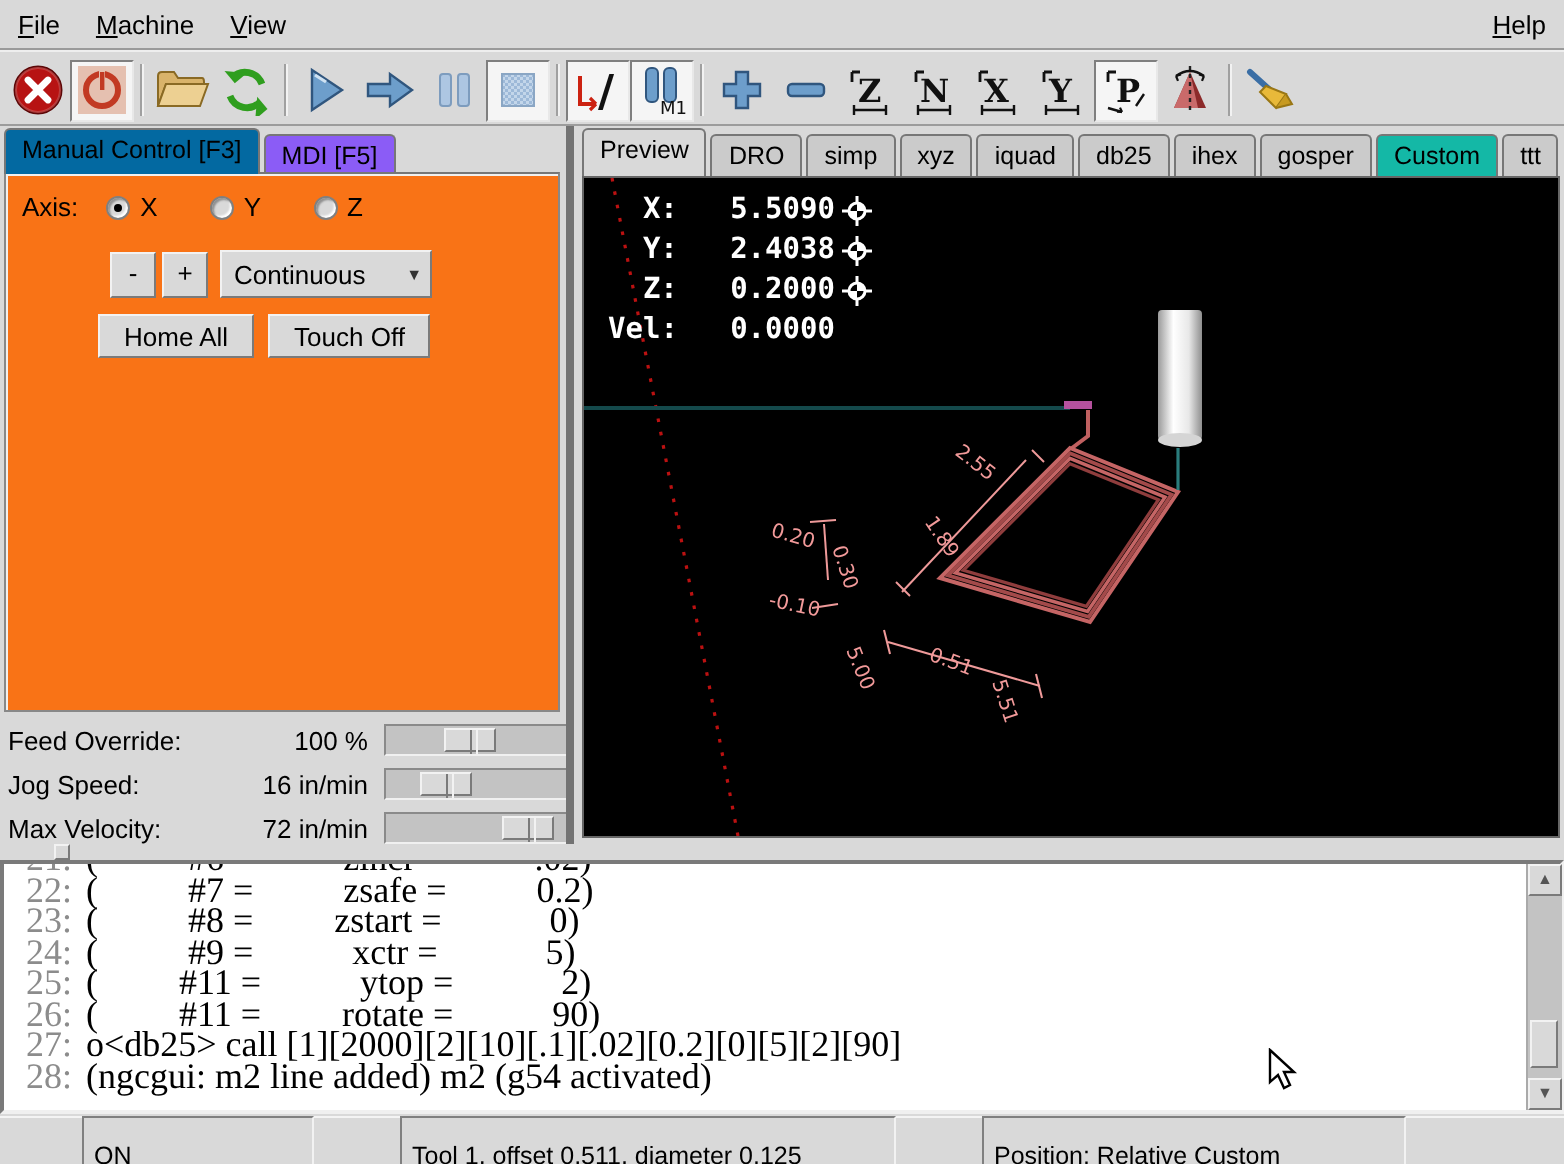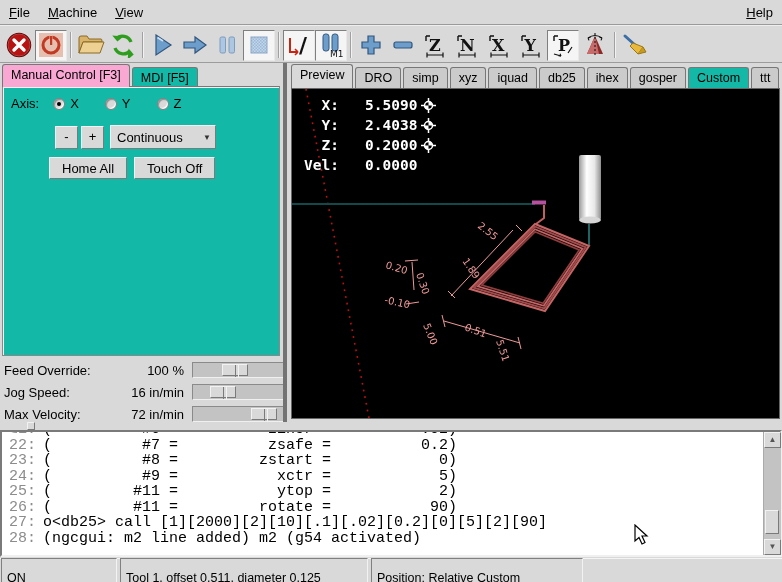--- a/index.html
+++ b/index.html
@@ -22,24 +22,24 @@
   .tsep { width:2px; height:26px; border-left:1px solid #a0a0a0; border-right:1px solid #f2f2f2; margin:0 3px; flex:0 0 auto; }
   .viewletter { font-family:"DejaVu Serif","Liberation Serif",serif; font-weight:bold; font-size:16px; color:#111; }
 
   
   .main { position:absolute; left:0; top:63px; width:782px; height:359px; }
   .left-panel { position:absolute; left:0; top:0; width:283px; height:359px; }
   .right-panel { position:absolute; left:283px; top:0; width:559px; height:359px; border-left:4px solid #737373; }
 
   
   .lp-tabs { position:absolute; left:2px; top:1px; height:23px; display:flex; align-items:flex-end; font-size:12.5px; }
-  .ltab { padding:3px 8px 4px 8px; border:1px solid #777; border-bottom:none; background:#14b8a6;
+  .ltab { padding:3px 8px 4px 8px; border:1px solid #777; border-bottom:none; background:#8b5cf6;
           border-radius:3px 3px 0 0; margin-right:2px; height:20px; }
-  .ltab.selected { background:#f9a8d4; height:23px; position:relative; z-index:2;text-align:center; }
-  .lp-frame { position:absolute; left:2px; top:23px; width:278px; height:270px; background:#14b8a6;
+  .ltab.selected { background:#0369a1; height:23px; position:relative; z-index:2;text-align:center; }
+  .lp-frame { position:absolute; left:2px; top:23px; width:278px; height:270px; background:#f97316;
               border:1px solid #888; border-top-color:#777; box-shadow:inset 1px 1px 0 #f0f0f0; }
   .axis-row { position:absolute; left:8px; top:9px; font-size:13px; display:flex; align-items:center; }
   .radio { width:12px; height:12px; border-radius:50%; background:#d9d9d9; display:inline-block; margin:0 5px 0 0;
            border:1px solid #808080; box-shadow:inset 1px 1px 1px #909090, inset -1px -1px 1px #fff; position:relative; }
   .radio.on::after { content:""; position:absolute; left:3px; top:3px; width:4px; height:4px; border-radius:50%; background:#000; }
   .jog-row { position:absolute; left:52px; top:38px; display:flex; align-items:center; }
   .btn { background:#d9d9d9; border:1px solid #888; border-color:#f2f2f2 #7a7a7a #7a7a7a #f2f2f2;
          font-size:13px; font-family:inherit; color:#000; }
   .jog-btn { width:23px; height:23px; margin-right:3px; text-align:center; line-height:20px; }
   .dropdown { width:106px; height:24px; margin-left:3px; display:flex; align-items:center; padding-left:6px; position:relative; font-size:13px; }
@@ -77,38 +77,38 @@
 
   
   .sash-row { position:absolute; left:0; top:422px; width:782px; height:8px; background:#d9d9d9; }
   .sash-handle { position:absolute; left:27px; top:0; width:8px; height:8px; background:#d9d9d9;
                  border:1px solid; border-color:#f2f2f2 #7a7a7a #7a7a7a #f2f2f2; }
 
   
   .gcode-wrap { position:absolute; left:0; top:430px; width:782px; height:127px;
                 border:2px solid; border-color:#7a7a7a #f0f0f0 #f0f0f0 #7a7a7a; background:#fff; }
   .gcode { position:absolute; left:0; top:0; right:17px; bottom:0; overflow:hidden;
-           font-family:Liberation Mono, monospace; font-size:15px; line-height:15.5px;border-radius:15px; }
+           font-family:Liberation Serif, serif; font-size:18px; line-height:15.5px;border-radius:15px; }
   .gline { white-space:pre; display:flex; }
   .gline:first-child { margin-top:-10px; }
   .gnum { display:inline-block; width:34px; text-align:right; color:#8c8c8c; margin-right:7px; flex:0 0 auto; }
   .gtext { color:#000; white-space:pre; }
   .vscroll { position:absolute; right:0; top:0; width:17px; bottom:0; background:#d9d9d9; border-left:1px solid #aaa; }
   .sb-btn { position:absolute; left:0; width:17px; height:16px; background:#d9d9d9;
             border:1px solid; border-color:#f2f2f2 #7a7a7a #7a7a7a #f2f2f2; text-align:center; font-size:8px; color:#555; line-height:14px; }
   .sb-up { top:0; } .sb-down { bottom:0; }
   .sb-track { position:absolute; left:0; top:16px; bottom:16px; width:17px; background:#c3c3c3; }
   .sb-thumb { position:absolute; left:1px; width:14px; top:68%; height:27%; background:#d9d9d9;
               border:1px solid; border-color:#f2f2f2 #7a7a7a #7a7a7a #f2f2f2; }
 
   
   .statusbar { position:absolute; left:0; top:558px; width:782px; height:24px; background:#d9d9d9;
                border-top:1px solid #f4f4f4; display:flex; align-items:center; padding:1px 1px; font-size:12.5px; }
   .scell { height:21px; border:1px solid; border-color:#808080 #f2f2f2 #f2f2f2 #808080;
-           padding:12px 5px; margin-right:3px; white-space:nowrap; overflow:hidden; }
+           padding:12px 5px; margin-right:3px; white-space:nowrap; overflow:hidden;margin-left:40px; }
   .scell.c1 { width:116px; } .scell.c2 { width:248px; } .scell.c3 { width:212px; }
 
   .cursor-arrow { position:absolute; left:633px; top:524px; width:16px; height:22px; z-index:50; }
 </style>
 </head>
 <body>
 
 <div class="app">
 
   <div class="menubar">

